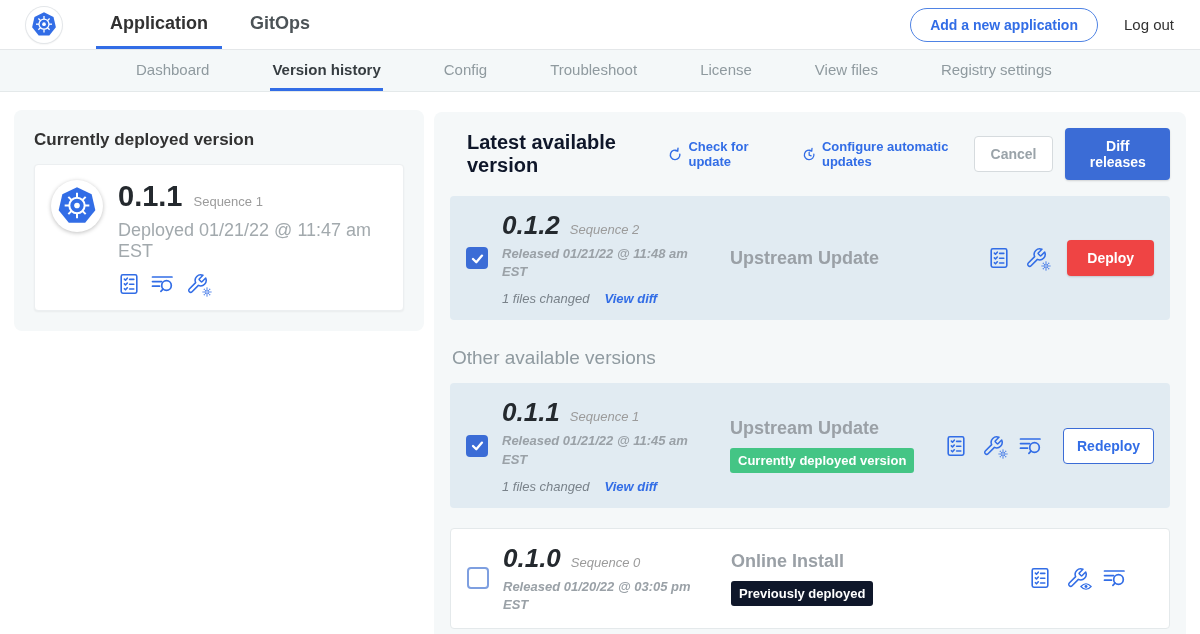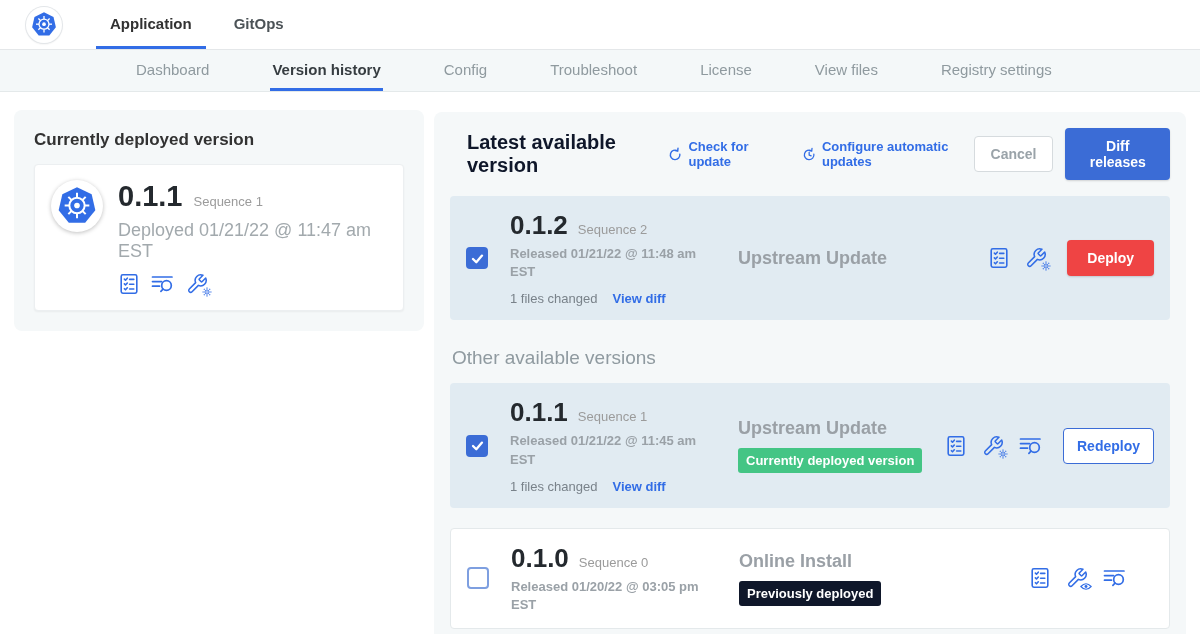--- a/index.html
+++ b/index.html
@@ -6,21 +6,21 @@
   html,body { width:1200px; height:634px; background:#fff; overflow:hidden;
     font-family:"Liberation Sans","DejaVu Sans",sans-serif; color:#323232; }
   .screen { position:relative; width:1200px; height:634px; }
 
   
   .topnav { position:absolute; top:0; left:0; right:0; height:50px; background:#fff;
     border-bottom:1px solid #e4e7e9; display:flex; align-items:stretch; padding:0 26px; z-index:3; }
   .brand { width:36px; height:36px; border-radius:50%; background:#fff; align-self:center;
     box-shadow:0 0 0 1px #e3e6e9, 0 1px 2px rgba(0,0,0,.12); display:flex; align-items:center; justify-content:center; margin-right:34px; }
   .topnav-tab { display:flex; align-items:center; padding:0 14px; margin-right:14px;
-    font-size:15px; font-weight:700; color:#4c5357; border-bottom:3px solid transparent; cursor:pointer; }
+    font-size:18px; font-weight:700; color:#4c5357; border-bottom:3px solid transparent; cursor:pointer; }
   .topnav-tab.active { color:#323232; border-bottom-color:#326de6; }
   .topnav-right { margin-left:auto; display:flex; align-items:center; gap:26px; }
   .add-app-btn { background:#fff; border:1px solid #4f83e4; color:#326de6; font-weight:700;
     font-size:14px; padding:8px 19px; border-radius:19px; cursor:pointer;
     font-family:"Liberation Sans",sans-serif; }
   .logout { font-size:15px; color:#323232; cursor:pointer; }
 
   
   .subnav { position:absolute; top:50px; left:0; right:0; height:42px; background:#f4f8f9;
     border-bottom:1px solid #e4e9ea; display:flex; align-items:stretch; padding-left:134px; gap:59px; z-index:2; }
@@ -57,21 +57,21 @@
   .btn-cancel { margin-left:auto; background:#fff; border-color:#d6dbde; color:#9aa3a9; }
   .btn-diff { margin-left:12px; background:#3b6cd6; color:#fff; box-shadow:0 1px 2px rgba(0,0,0,.15); }
 
   .version-row { display:flex; align-items:center; border-radius:4px; padding:14px 16px; }
   .row-blue { background:#e1ebf2; margin-top:16px; }
   .row-white { background:#fff; border:1px solid #e4e9eb; margin-top:20px; }
   .checkbox { width:22px; height:22px; border-radius:4px; flex:none; cursor:pointer; }
   .checkbox.checked { background:#3b6cd6; display:flex; align-items:center; justify-content:center; }
   .checkbox.unchecked { background:#fff; border:2px solid #7e9fe0; }
 
-  .v-info { margin-left:22px; width:216px; flex:none; }
+  .v-info { margin-left:14px; width:216px; flex:none;font-style:italic; }
   .v-head { display:flex; align-items:baseline; }
   .v-num { font-size:26px; font-weight:700; color:#24292e; }
   .v-seq { font-size:13px; color:#9b9b9b; margin-left:10px; }
   .v-released { margin-top:4px; font-size:13px; font-weight:700; color:#9aa1a7; line-height:1.4; width:200px; }
   .v-files { margin-top:10px; font-size:13px; color:#79828a; display:flex; gap:15px; align-items:baseline; }
   .view-diff { color:#326de6; font-weight:700; cursor:pointer; }
   .v-source { flex:1; margin-left:12px; }
   .source-label { font-size:18px; font-weight:700; color:#9aa0a6; }
   .badge { display:inline-block; margin-top:9px; padding:5px 8px; border-radius:3px;
     font-size:13px; font-weight:700; color:#fff; }
@@ -176,20 +176,24 @@
     <div class="brand">
       <svg width="26" height="27">
           <use href="#sym-k8s"></use>
         </svg>
     </div>
     <div class="topnav-tab active">
       <span>Application</span>
     </div>
     <div class="topnav-tab">
       <span>GitOps</span>
+    </div>
+    <div class="topnav-right">
+      <button class="add-app-btn">Add a new application</button>
+      <span class="logout">Log out</span>
     </div>
   </div>
 
   <div class="subnav">
     <div class="subnav-item">
         <span>Dashboard</span>
       </div>
     <div class="subnav-item active">
         <span>Version history</span>
       </div>

